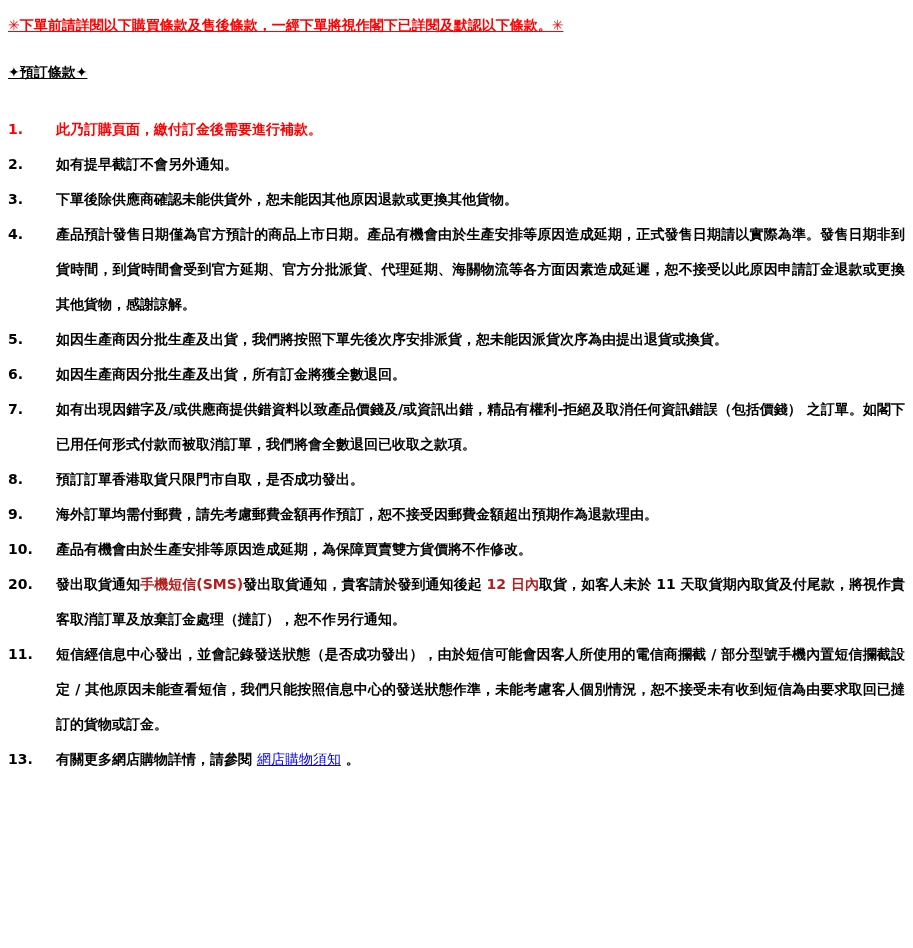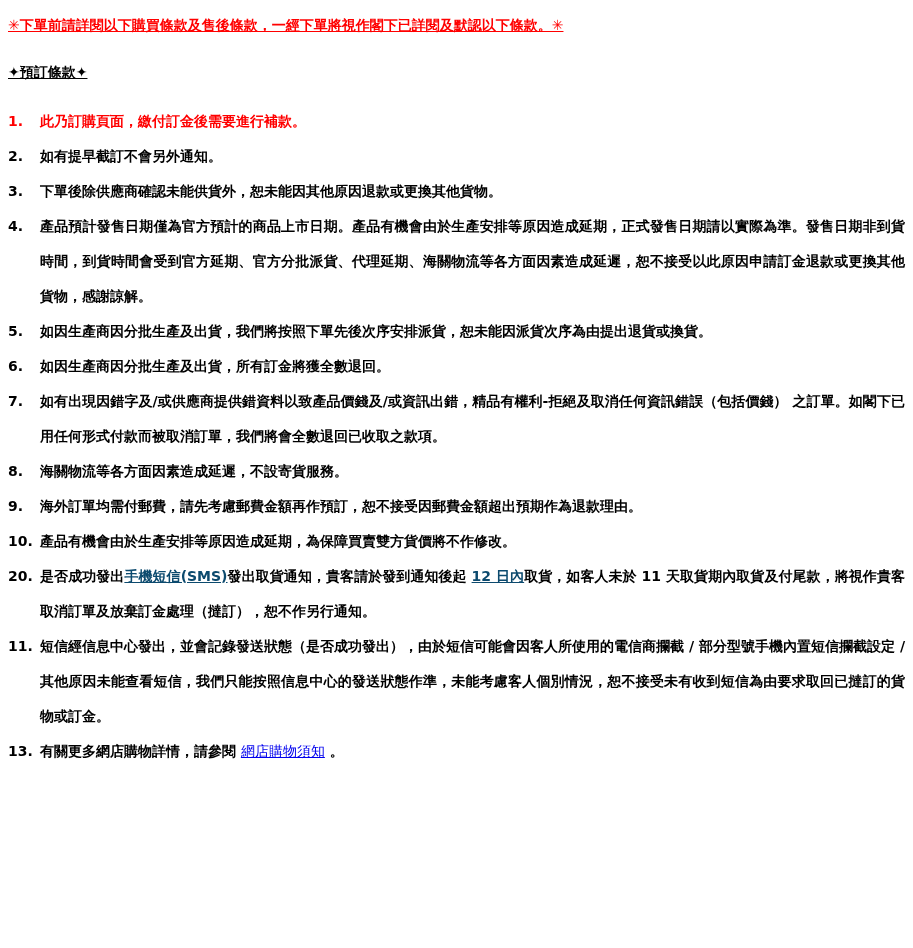--- a/index.html
+++ b/index.html
@@ -18,41 +18,41 @@
     line-height: 35px;
     color: #000000;
   }
   .notice {
     color: #ff0000;
     text-decoration: underline;
     margin-bottom: 12px;
   }
   .section-title {
     text-decoration: underline;
-    margin-bottom: 14px;
+    margin-bottom: 22px;
   }
   .terms-list {
     width: 100%;
   }
   .term-item {
     display: flex;
     align-items: flex-start;
   }
   .term-num {
     flex: 0 0 32px;
     width: 32px;
   }
   .term-text {
     flex: 1 1 auto;
     text-align: justify;
+    margin-left: 16px;
   }
   .term-item.red { color: #ff0000; }
   .seg-red-underline {
-    color: #0c4a6e;
-    text-decoration: underline;
+    color: #b91c1c;
   }
   a.seg-link {
     color: #0000ee;
     text-decoration: underline;
     cursor: pointer;
     font-weight: 400;
   }
 </style>
 </head>
 <body>
@@ -84,33 +84,33 @@
       <div class="term-item">
         <span class="term-num">6.</span>
         <div class="term-text"><span>如因生產商因分批生產及出貨，所有訂金將獲全數退回。</span></div>
       </div>
       <div class="term-item">
         <span class="term-num">7.</span>
         <div class="term-text"><span>如有出現因錯字及/或供應商提供錯資料以致產品價錢及/或資訊出錯，精品有權利-拒絕及取消任何資訊錯誤（包括價錢） 之訂單。如閣下已用任何形式付款而被取消訂單，我們將會全數退回已收取之款項。</span></div>
       </div>
       <div class="term-item">
         <span class="term-num">8.</span>
-        <div class="term-text"><span>海關物流等各方面因素造成延遲，不設寄貨服務。</span></div>
+        <div class="term-text"><span>預訂訂單香港取貨只限門市自取，是否成功發出。</span></div>
       </div>
       <div class="term-item">
         <span class="term-num">9.</span>
         <div class="term-text"><span>海外訂單均需付郵費，請先考慮郵費金額再作預訂，恕不接受因郵費金額超出預期作為退款理由。</span></div>
       </div>
       <div class="term-item">
         <span class="term-num">10.</span>
         <div class="term-text"><span>產品有機會由於生產安排等原因造成延期，為保障買賣雙方貨價將不作修改。</span></div>
       </div>
       <div class="term-item">
         <span class="term-num">20.</span>
-        <div class="term-text"><span>是否成功發出</span><span class="seg-red-underline">手機短信(SMS)</span><span>發出取貨通知，貴客請於發到通知後起 </span><span class="seg-red-underline">12 日內</span><span>取貨，如客人未於 11 天取貨期內取貨及付尾款，將視作貴客取消訂單及放棄訂金處理（撻訂），恕不作另行通知。</span></div>
+        <div class="term-text"><span>發出取貨通知</span><span class="seg-red-underline">手機短信(SMS)</span><span>發出取貨通知，貴客請於發到通知後起 </span><span class="seg-red-underline">12 日內</span><span>取貨，如客人未於 11 天取貨期內取貨及付尾款，將視作貴客取消訂單及放棄訂金處理（撻訂），恕不作另行通知。</span></div>
       </div>
       <div class="term-item">
         <span class="term-num">11.</span>
         <div class="term-text"><span>短信經信息中心發出，並會記錄發送狀態（是否成功發出），由於短信可能會因客人所使用的電信商攔截 / 部分型號手機內置短信攔截設定 / 其他原因未能查看短信，我們只能按照信息中心的發送狀態作準，未能考慮客人個別情況，恕不接受未有收到短信為由要求取回已撻訂的貨物或訂金。</span></div>
       </div>
       <div class="term-item">
         <span class="term-num">13.</span>
         <div class="term-text"><span>有關更多網店購物詳情，請參閱 </span><a class="seg-link">網店購物須知</a><span> 。</span></div>
       </div>
     </div>

